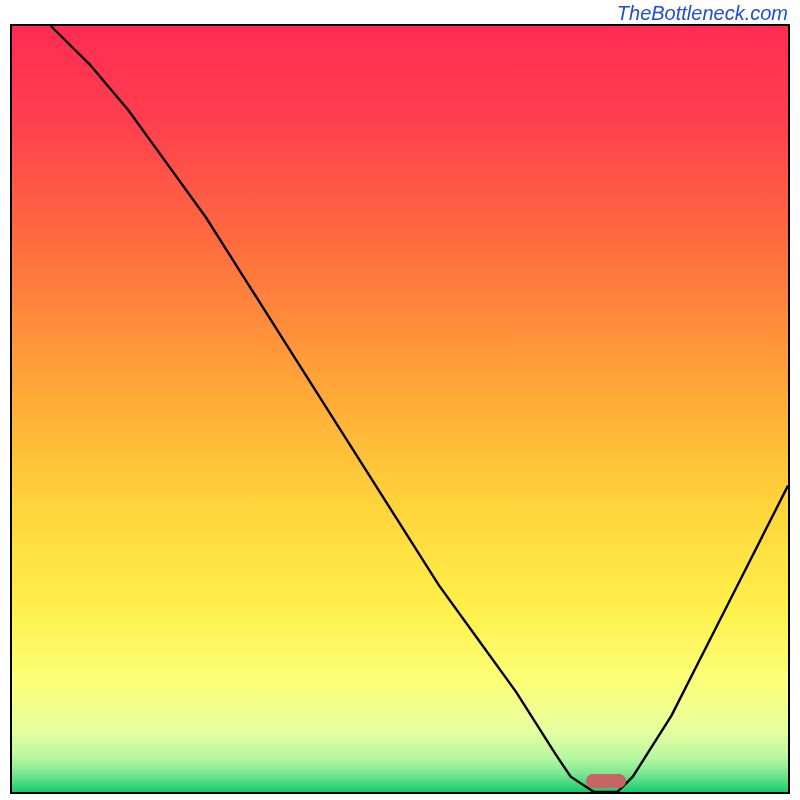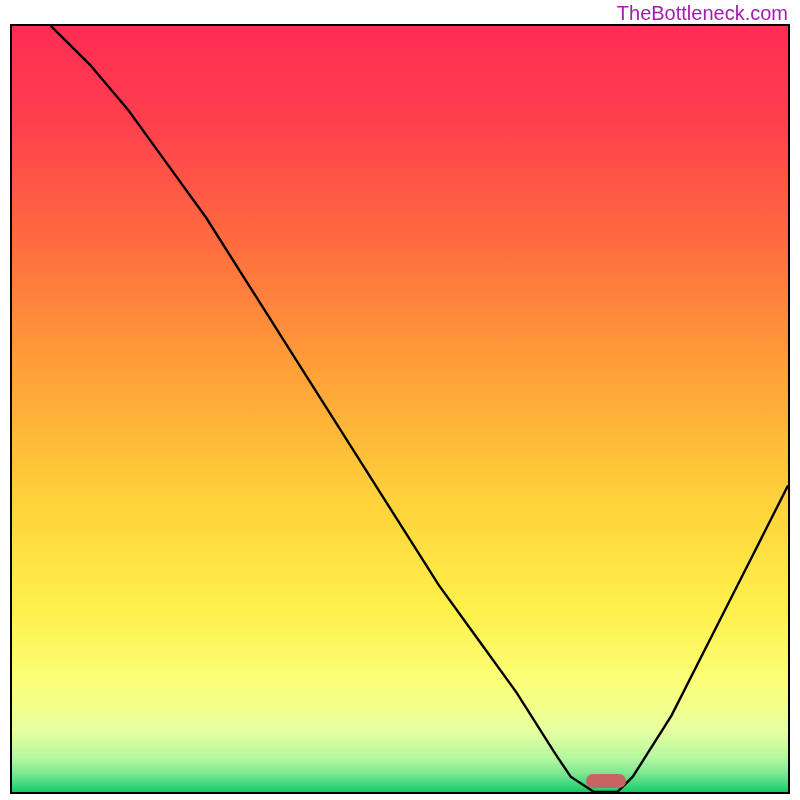--- a/index.html
+++ b/index.html
@@ -21,24 +21,25 @@
     border-left: 2px solid #000;
     border-right: 2px solid #000;
     border-bottom: 2px solid #000;
     box-sizing: border-box;
     overflow: hidden;
   }
   .watermark {
     position: absolute;
     top: 2px;
     right: 12px;
-    color: #a21caf;
+    color: #1d4ed8;
     font-size: 20px;
     font-weight: 500;
     letter-spacing: 0px;
+    font-style: italic;
   }
   svg.plot {
     position: absolute;
     left: 0;
     top: 0;
     width: 776px;
     height: 766px;
   }
   .marker {
     position: absolute;

